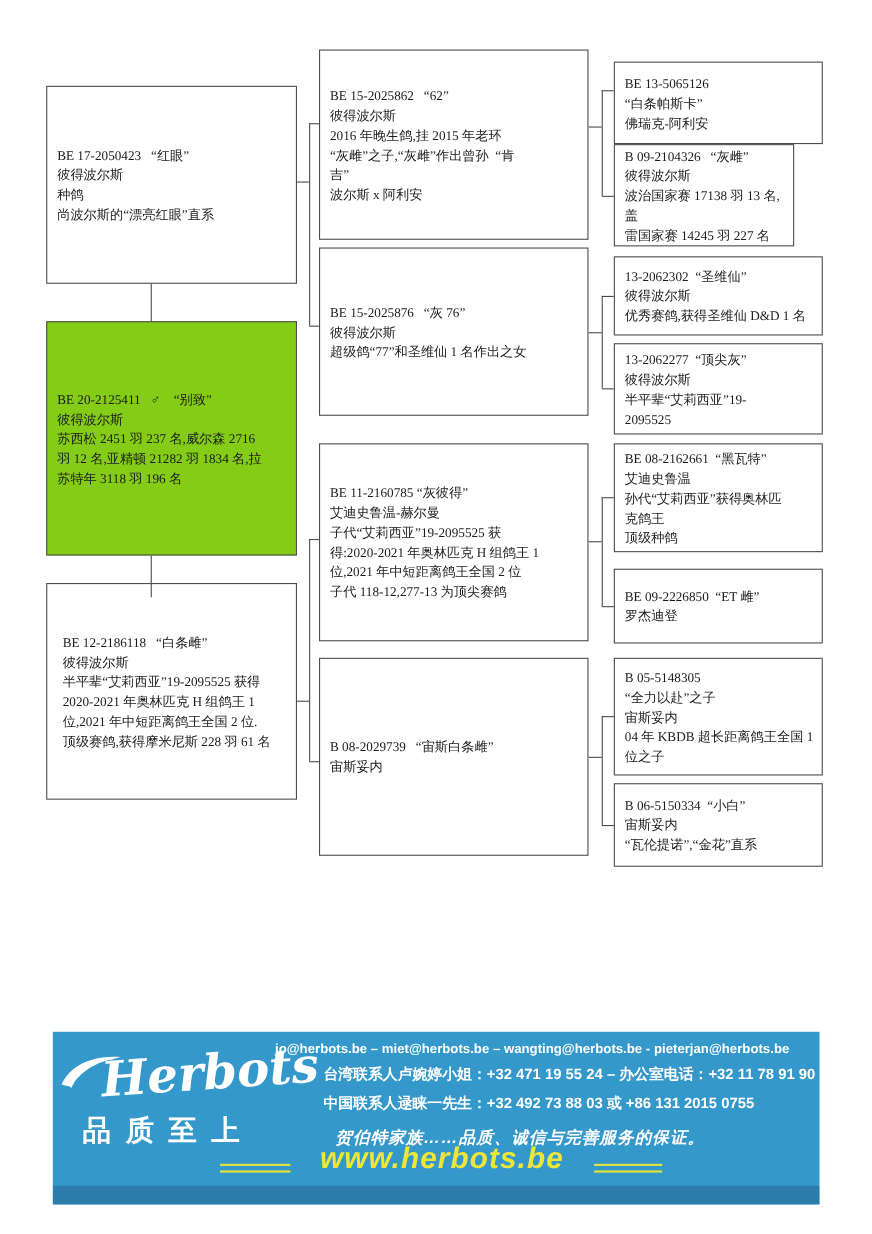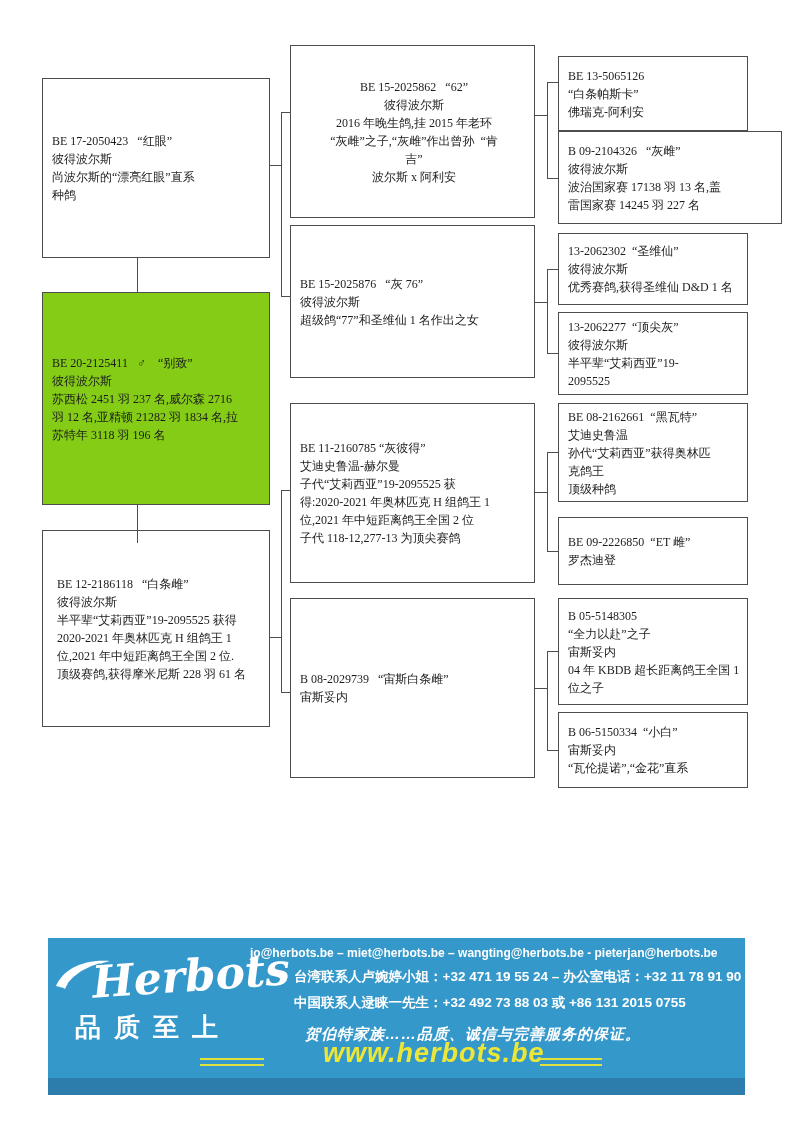--- a/index.html
+++ b/index.html
@@ -23,55 +23,55 @@
   #logo svg{position:absolute;left:-4px;top:6px;}
   #logo-sub{position:absolute;left:27px;top:72px;color:#ffffff;font-weight:bold;font-size:26px;
             letter-spacing:13px;font-family:"Liberation Serif","DejaVu Serif",serif;}
   .contact{position:absolute;color:#ffffff;font-weight:bold;white-space:nowrap;}
   #contact1{left:202px;top:8px;font-size:12px;text-align:center;}
   #contact2{left:246px;top:30px;font-size:13.5px;}
   #contact3{left:246px;top:56px;font-size:13.5px;}
   #slogan{position:absolute;left:257px;top:87px;width:380px;color:#ffffff;font-weight:bold;
           font-style:italic;font-size:15px;letter-spacing:1px;white-space:nowrap;}
   #website{position:absolute;left:243px;top:100px;color:#ece637;font-weight:bold;font-style:italic;
-           font-size:27px;letter-spacing:1px;margin-left:32px;}
+           font-size:27px;letter-spacing:1px;}
   .yrule{position:absolute;height:8px;border-top:2px solid #dfe23c;border-bottom:2px solid #dfe23c;box-sizing:border-box;}
   #yrule-left{left:152px;top:120px;width:64px;}
   #yrule-right{left:492px;top:120px;width:62px;}
 </style>
 </head>
 <body>
 
 <div id="page">
 
   <div class="box" style="left:42px;top:78px;width:228px;height:180px;">
       <div class="tline">BE 17-2050423   “红眼”</div>
       <div class="tline">彼得波尔斯</div>
+      <div class="tline">种鸽</div>
       <div class="tline">尚波尔斯的“漂亮红眼”直系</div>
-      <div class="tline">种鸽</div>
     </div>
 
   <div class="box highlight" style="left:42px;top:292px;width:228px;height:213px;">
       <div class="tline">BE 20-2125411   ♂    “别致”</div>
       <div class="tline">彼得波尔斯</div>
       <div class="tline">苏西松 2451 羽 237 名,威尔森 2716</div>
       <div class="tline">羽 12 名,亚精顿 21282 羽 1834 名,拉</div>
       <div class="tline">苏特年 3118 羽 196 名</div>
     </div>
 
   <div class="box" style="left:42px;top:530px;width:228px;height:197px;padding-left:14px;">
       <div class="tline">BE 12-2186118   “白条雌”</div>
       <div class="tline">彼得波尔斯</div>
       <div class="tline">半平辈“艾莉西亚”19-2095525 获得</div>
       <div class="tline">2020-2021 年奥林匹克 H 组鸽王 1</div>
       <div class="tline">位,2021 年中短距离鸽王全国 2 位.</div>
       <div class="tline">顶级赛鸽,获得摩米尼斯 228 羽 61 名</div>
     </div>
 
-  <div class="box" style="left:290px;top:45px;width:245px;height:173px;text-align:center;">
+  <div class="box" style="left:290px;top:45px;width:245px;height:173px;">
       <div class="tline">BE 15-2025862   “62”</div>
       <div class="tline">彼得波尔斯</div>
       <div class="tline">2016 年晚生鸽,挂 2015 年老环</div>
       <div class="tline">“灰雌”之子,“灰雌”作出曾孙  “肯</div>
       <div class="tline">吉”</div>
       <div class="tline">波尔斯 x 阿利安</div>
     </div>
 
   <div class="box" style="left:290px;top:225px;width:245px;height:153px;">
       <div class="tline">BE 15-2025876   “灰 76”</div>
@@ -92,21 +92,21 @@
       <div class="tline">B 08-2029739   “宙斯白条雌”</div>
       <div class="tline">宙斯妥内</div>
     </div>
 
   <div class="box" style="left:558px;top:45px;width:190px;height:75px;margin-top:11px;">
       <div class="tline">BE 13-5065126</div>
       <div class="tline">“白条帕斯卡”</div>
       <div class="tline">佛瑞克-阿利安</div>
     </div>
 
-  <div class="box" style="left:558px;top:131px;width:224px;height:93px;">
+  <div class="box" style="left:558px;top:131px;width:164px;height:93px;">
       <div class="tline">B 09-2104326   “灰雌”</div>
       <div class="tline">彼得波尔斯</div>
       <div class="tline">波治国家赛 17138 羽 13 名,盖</div>
       <div class="tline">雷国家赛 14245 羽 227 名</div>
     </div>
 
   <div class="box" style="left:558px;top:233px;width:190px;height:72px;">
       <div class="tline">13-2062302  “圣维仙”</div>
       <div class="tline">彼得波尔斯</div>
       <div class="tline">优秀赛鸽,获得圣维仙 D&amp;D 1 名</div>

